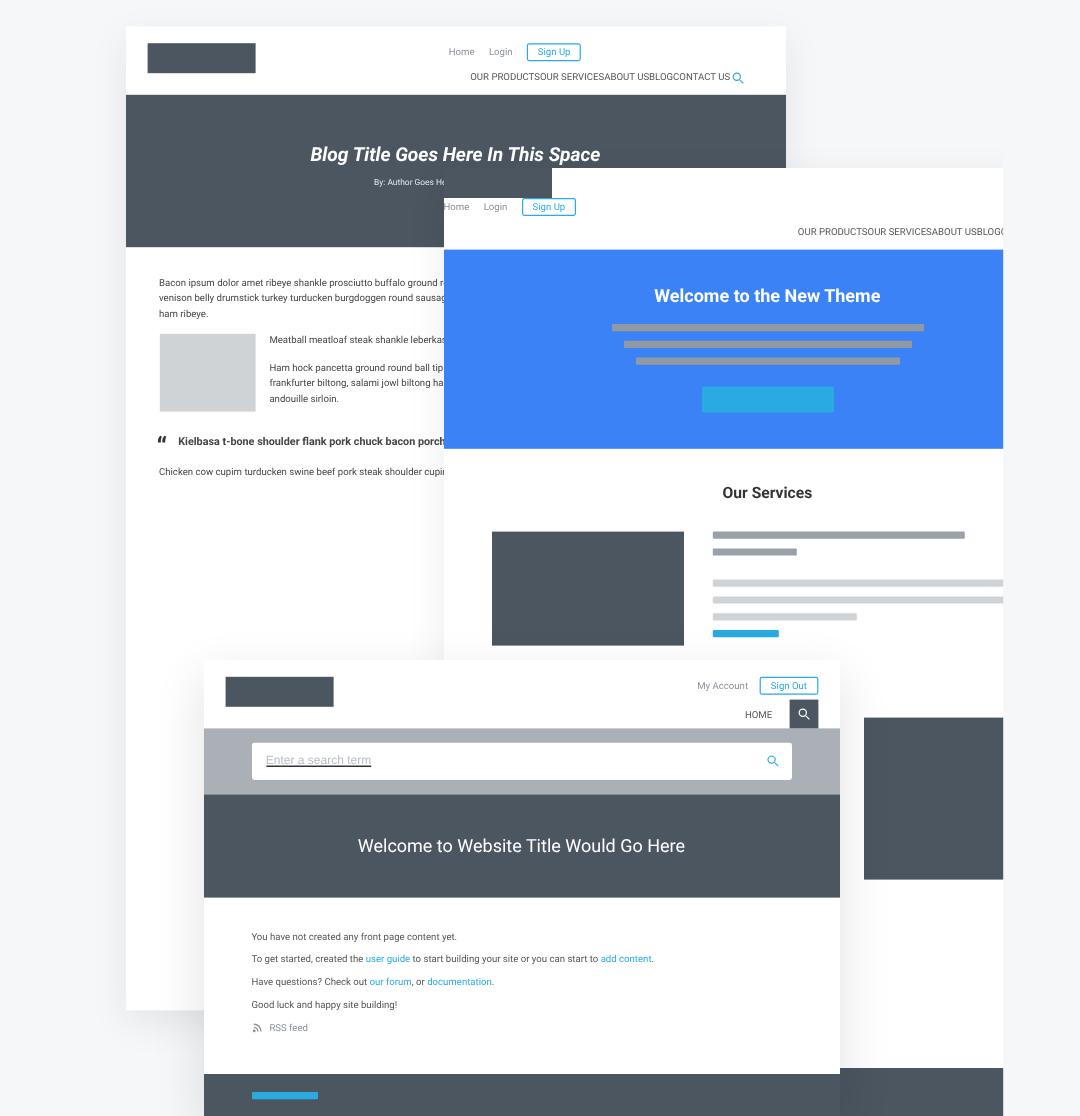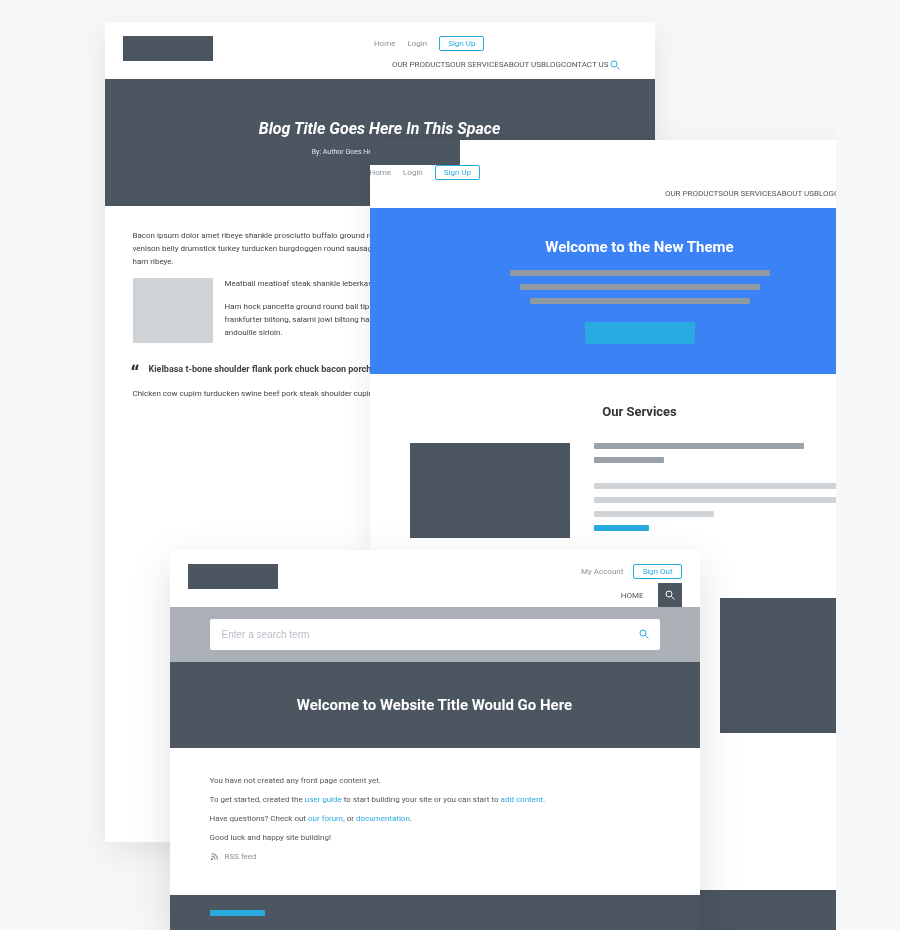--- a/index.html
+++ b/index.html
@@ -49,27 +49,27 @@
   .bottomband .bln{height:6px;background:#919aa3;width:70px;border-radius:1px;}
 
   
   .c3{left:105px;top:550px;width:530px;height:380px;box-shadow:0 14px 40px rgba(0,0,0,0.12);}
   .c3 .topbar{display:flex;justify-content:space-between;align-items:flex-start;padding:14px 18px 0 18px;}
   .c3 .util{gap:10px;}
   .c3 .navwrap{display:flex;justify-content:flex-end;align-items:center;gap:0;padding-right:0;}
   .c3 .home{font-size:8px;color:#555;padding:4px 14px;}
   .c3 .searchblock{background:#4c5660;width:24px;height:24px;display:flex;align-items:center;justify-content:center;}
   .c3 .searchblock svg{stroke:#fff;}
-  .searchbar-wrap{background:#aab0b6;padding:12px 40px;}
+  .searchbar-wrap{background:#aab0b6;padding:12px 40px;text-decoration:underline;}
   .searchbar{background:#fff;border-radius:2px;display:flex;align-items:center;padding:6px 10px;}
   .searchbar input{border:none;flex:1;font-size:10px;outline:none;color:#b6bdc4;}
   .searchbar input::placeholder{color:#b6bdc4;}
   .searchbar .mag svg{stroke:#29abe2;}
   .heroband{background:#4c5660;color:#fff;text-align:center;padding:34px 20px;}
-  .heroband .ht{font-size:15px;font-weight:700;}
+  .heroband .ht{font-size:15px;font-weight:400;}
   .body3{padding:28px 40px;font-size:8px;color:#555;}
   .body3 p{margin:0 0 10px 0;}
   .body3 a{color:#29abe2;text-decoration:none;}
   .rss{display:flex;align-items:center;gap:6px;font-size:8px;color:#8a9199;}
   .rss svg{width:9px;height:9px;}
   .c3 .footband{position:absolute;bottom:0;left:0;right:0;height:35px;background:#4c5660;display:flex;align-items:center;padding:0 40px;}
   .c3 .footband .fln{height:6px;background:#29abe2;width:55px;border-radius:1px;}
 
   svg.mag{width:12px;height:12px;fill:none;stroke-width:2;}
 </style>

